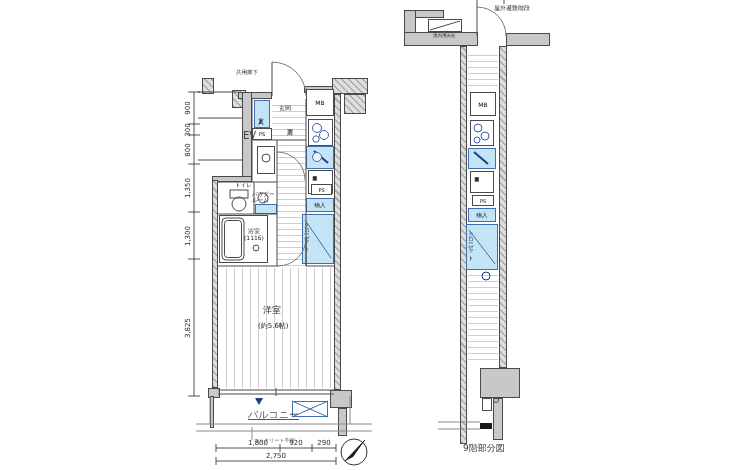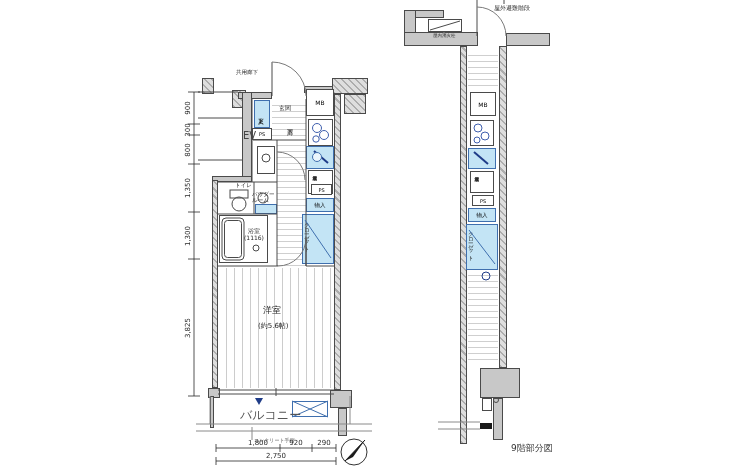--- a/index.html
+++ b/index.html
@@ -85,21 +85,21 @@
     <div class="lbl" style="left:252px;top:191px;font-size:5.5px;">
       <span>パウダー</span><br>
       <span>ルーム</span>
     </div>
     <div class="lbl" style="left:244px;top:228px;font-size:6px;text-align:center;">
       <span>浴室</span><br>
       <span>(1116)</span>
     </div>
     <div class="lbl" style="left:263px;top:305px;font-size:9px;">洋室</div>
     <div class="lbl" style="left:258px;top:322px;font-size:7px;">(約5.6帖)</div>
-    <div class="lbl" style="left:240px;top:409px;font-size:12px;color:#555;">バルコニー</div>
+    <div class="lbl" style="left:248px;top:409px;font-size:10px;color:#555;text-decoration:underline;">バルコニー</div>
     <div class="lbl" style="left:254px;top:438px;font-size:5px;color:#555;">コンクリート手摺</div>
 
     <div class="lbl dim rot" style="left:168px;top:104px;width:40px;text-align:center;">900</div>
     <div class="lbl dim rot" style="left:168px;top:126px;width:40px;text-align:center;">300</div>
     <div class="lbl dim rot" style="left:168px;top:146px;width:40px;text-align:center;">800</div>
     <div class="lbl dim rot" style="left:168px;top:184px;width:40px;text-align:center;">1,350</div>
     <div class="lbl dim rot" style="left:168px;top:232px;width:40px;text-align:center;">1,300</div>
     <div class="lbl dim rot" style="left:168px;top:324px;width:40px;text-align:center;">3,825</div>
 
     <div class="lbl dim" style="left:228px;top:439px;width:40px;text-align:right;">1,800</div>
@@ -137,21 +137,21 @@
     <div class="blue ctr" style="left:468px;top:208px;width:28px;height:14px;">
       <span style="font-size:5.5px;">物入</span>
     </div>
     <div class="blue" style="left:466px;top:224px;width:32px;height:46px;">
       <span class="vt lbl" style="position:absolute;left:1px;top:2px;font-size:5.5px;">クローゼット</span>
     </div>
     <div class="box" style="left:482px;top:398px;width:10px;height:13px;"></div>
 
     <div class="lbl" style="left:494px;top:5px;font-size:6px;">屋外避難階段</div>
     <div class="lbl" style="left:433px;top:33px;font-size:4.5px;">屋内消火栓</div>
-    <div class="lbl" style="left:463px;top:443px;font-size:9px;color:#333;margin-left:48px;">9階部分図</div>
+    <div class="lbl" style="left:463px;top:443px;font-size:9px;color:#333;">9階部分図</div>
   </div>
 
   <svg class="overlay" width="730" height="470" viewBox="0 0 730 470">
     <g stroke="#4a4a4a" stroke-width="1" fill="none">
 
       <path d="M198 92 H238"></path>
       <path d="M198 118 H242"></path>
       <path d="M198 160 H242"></path>
 
       <g>

